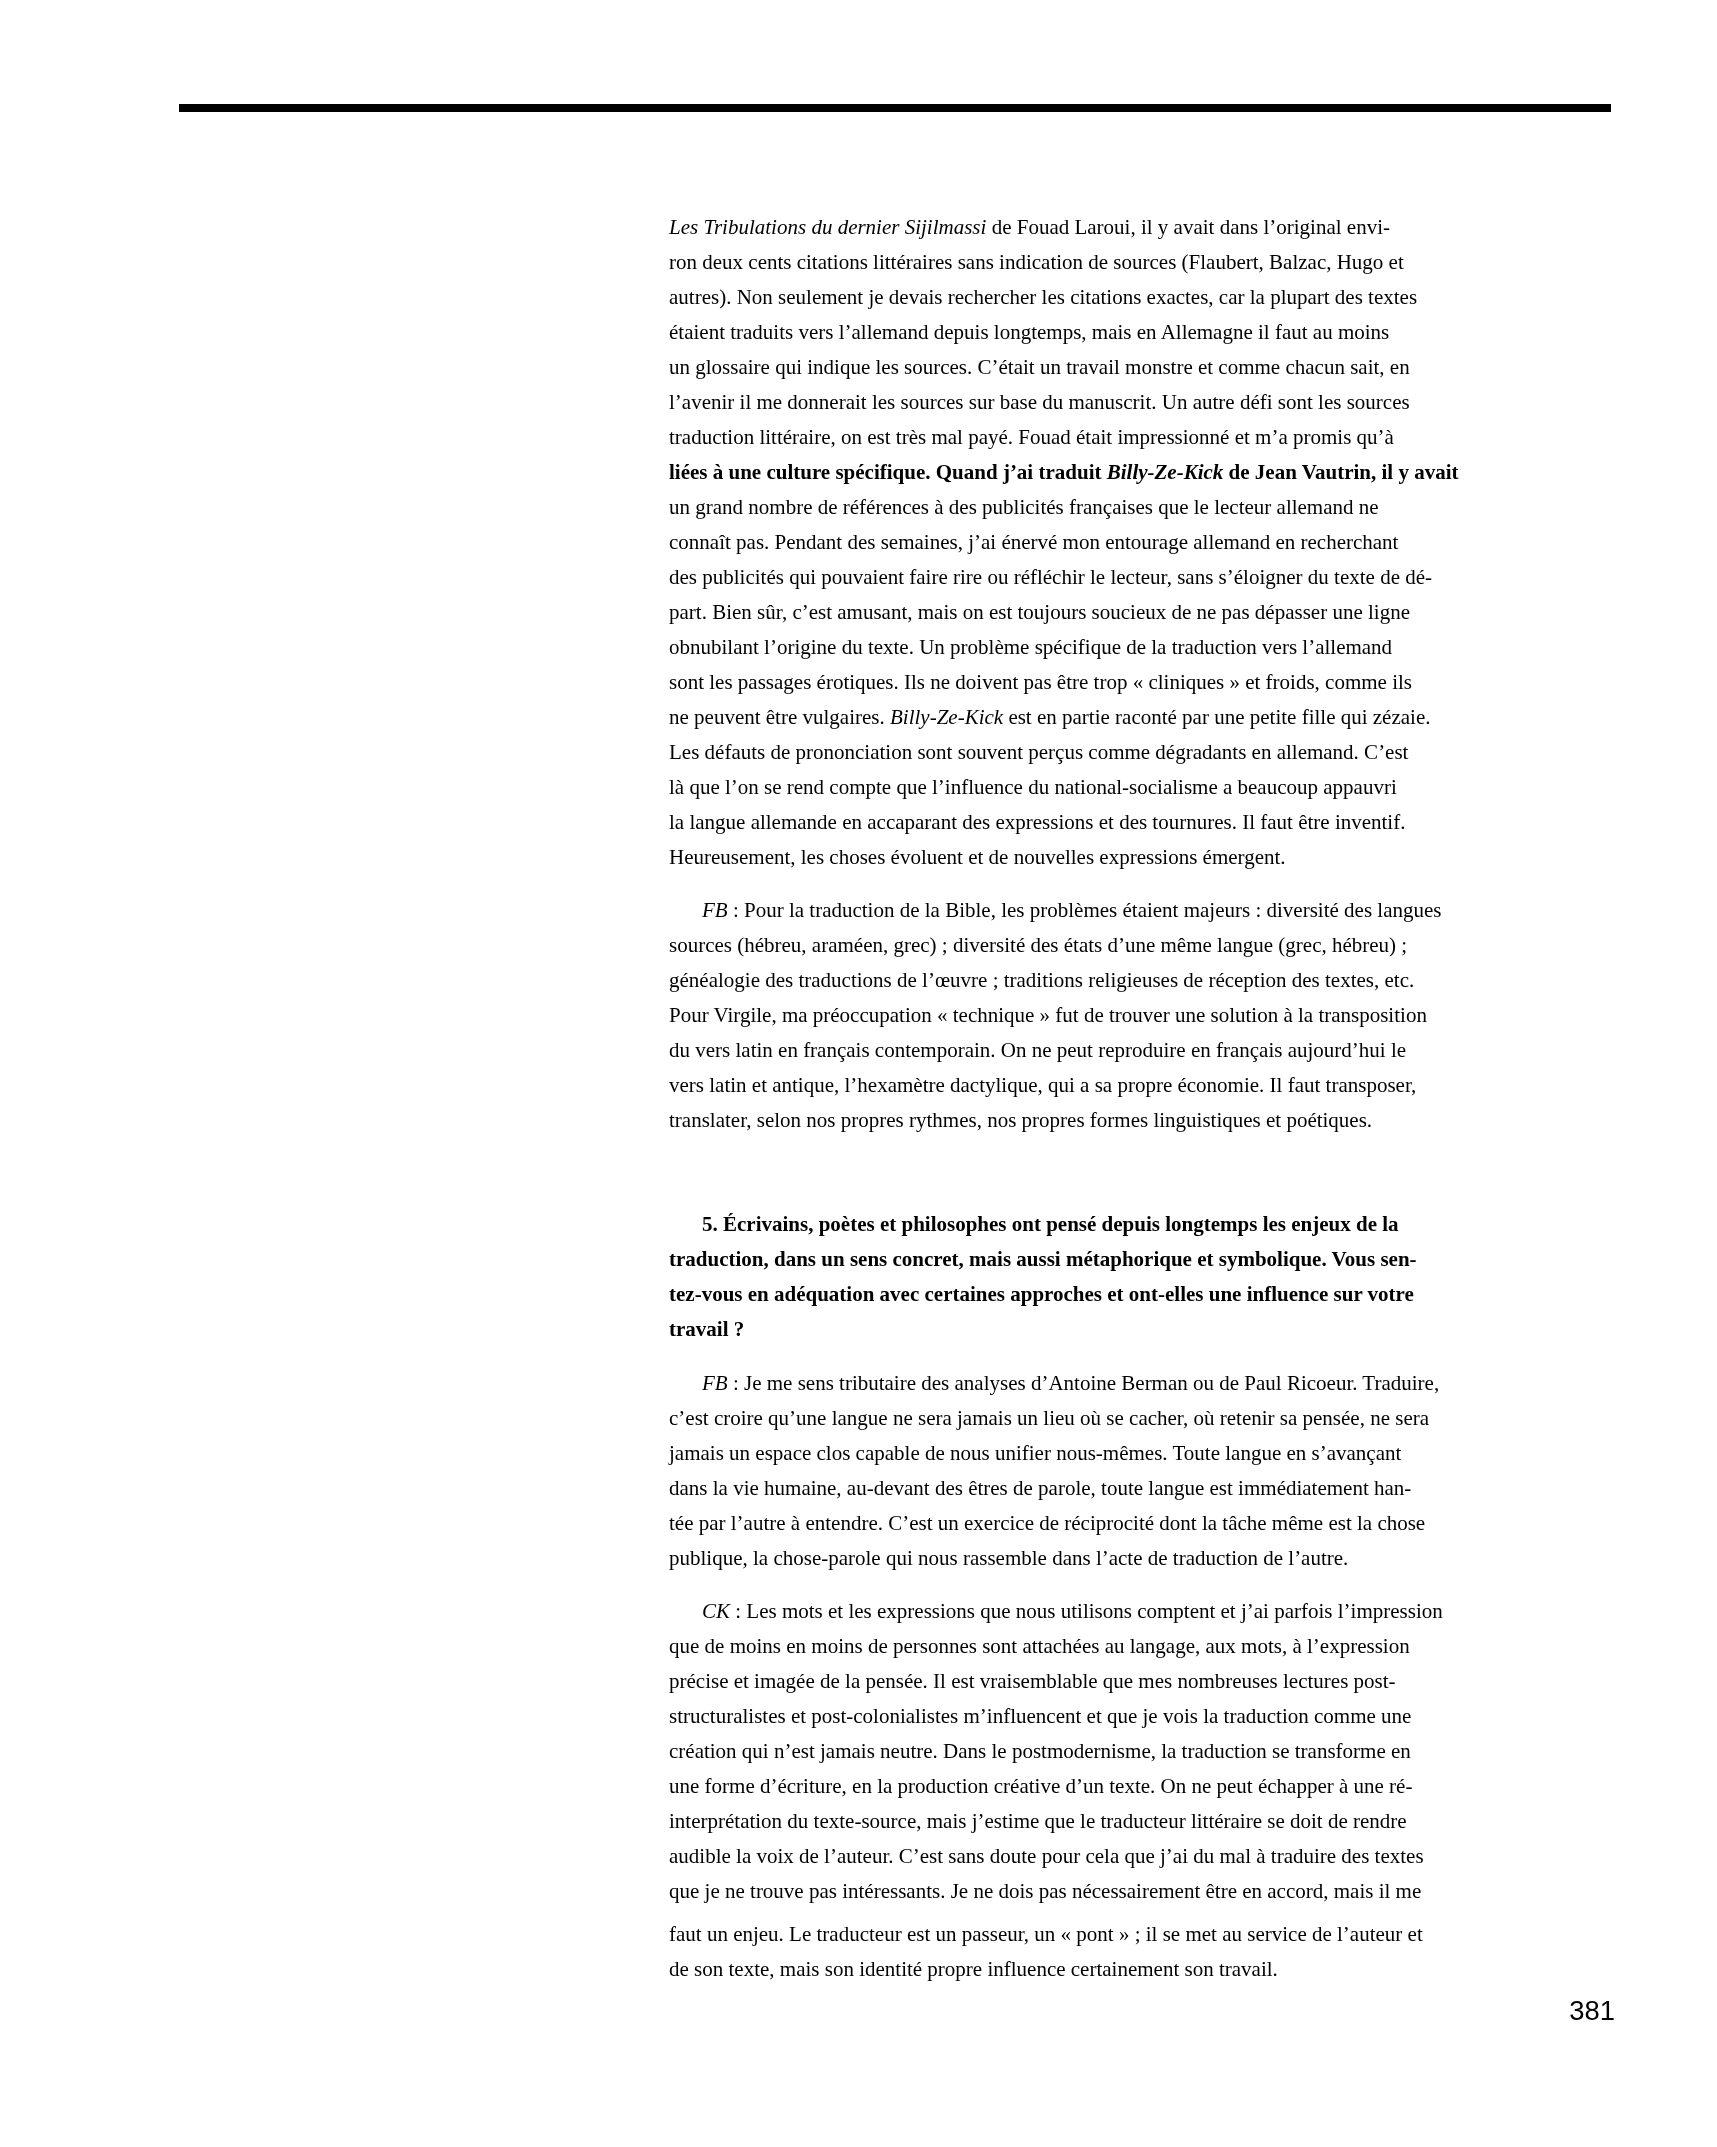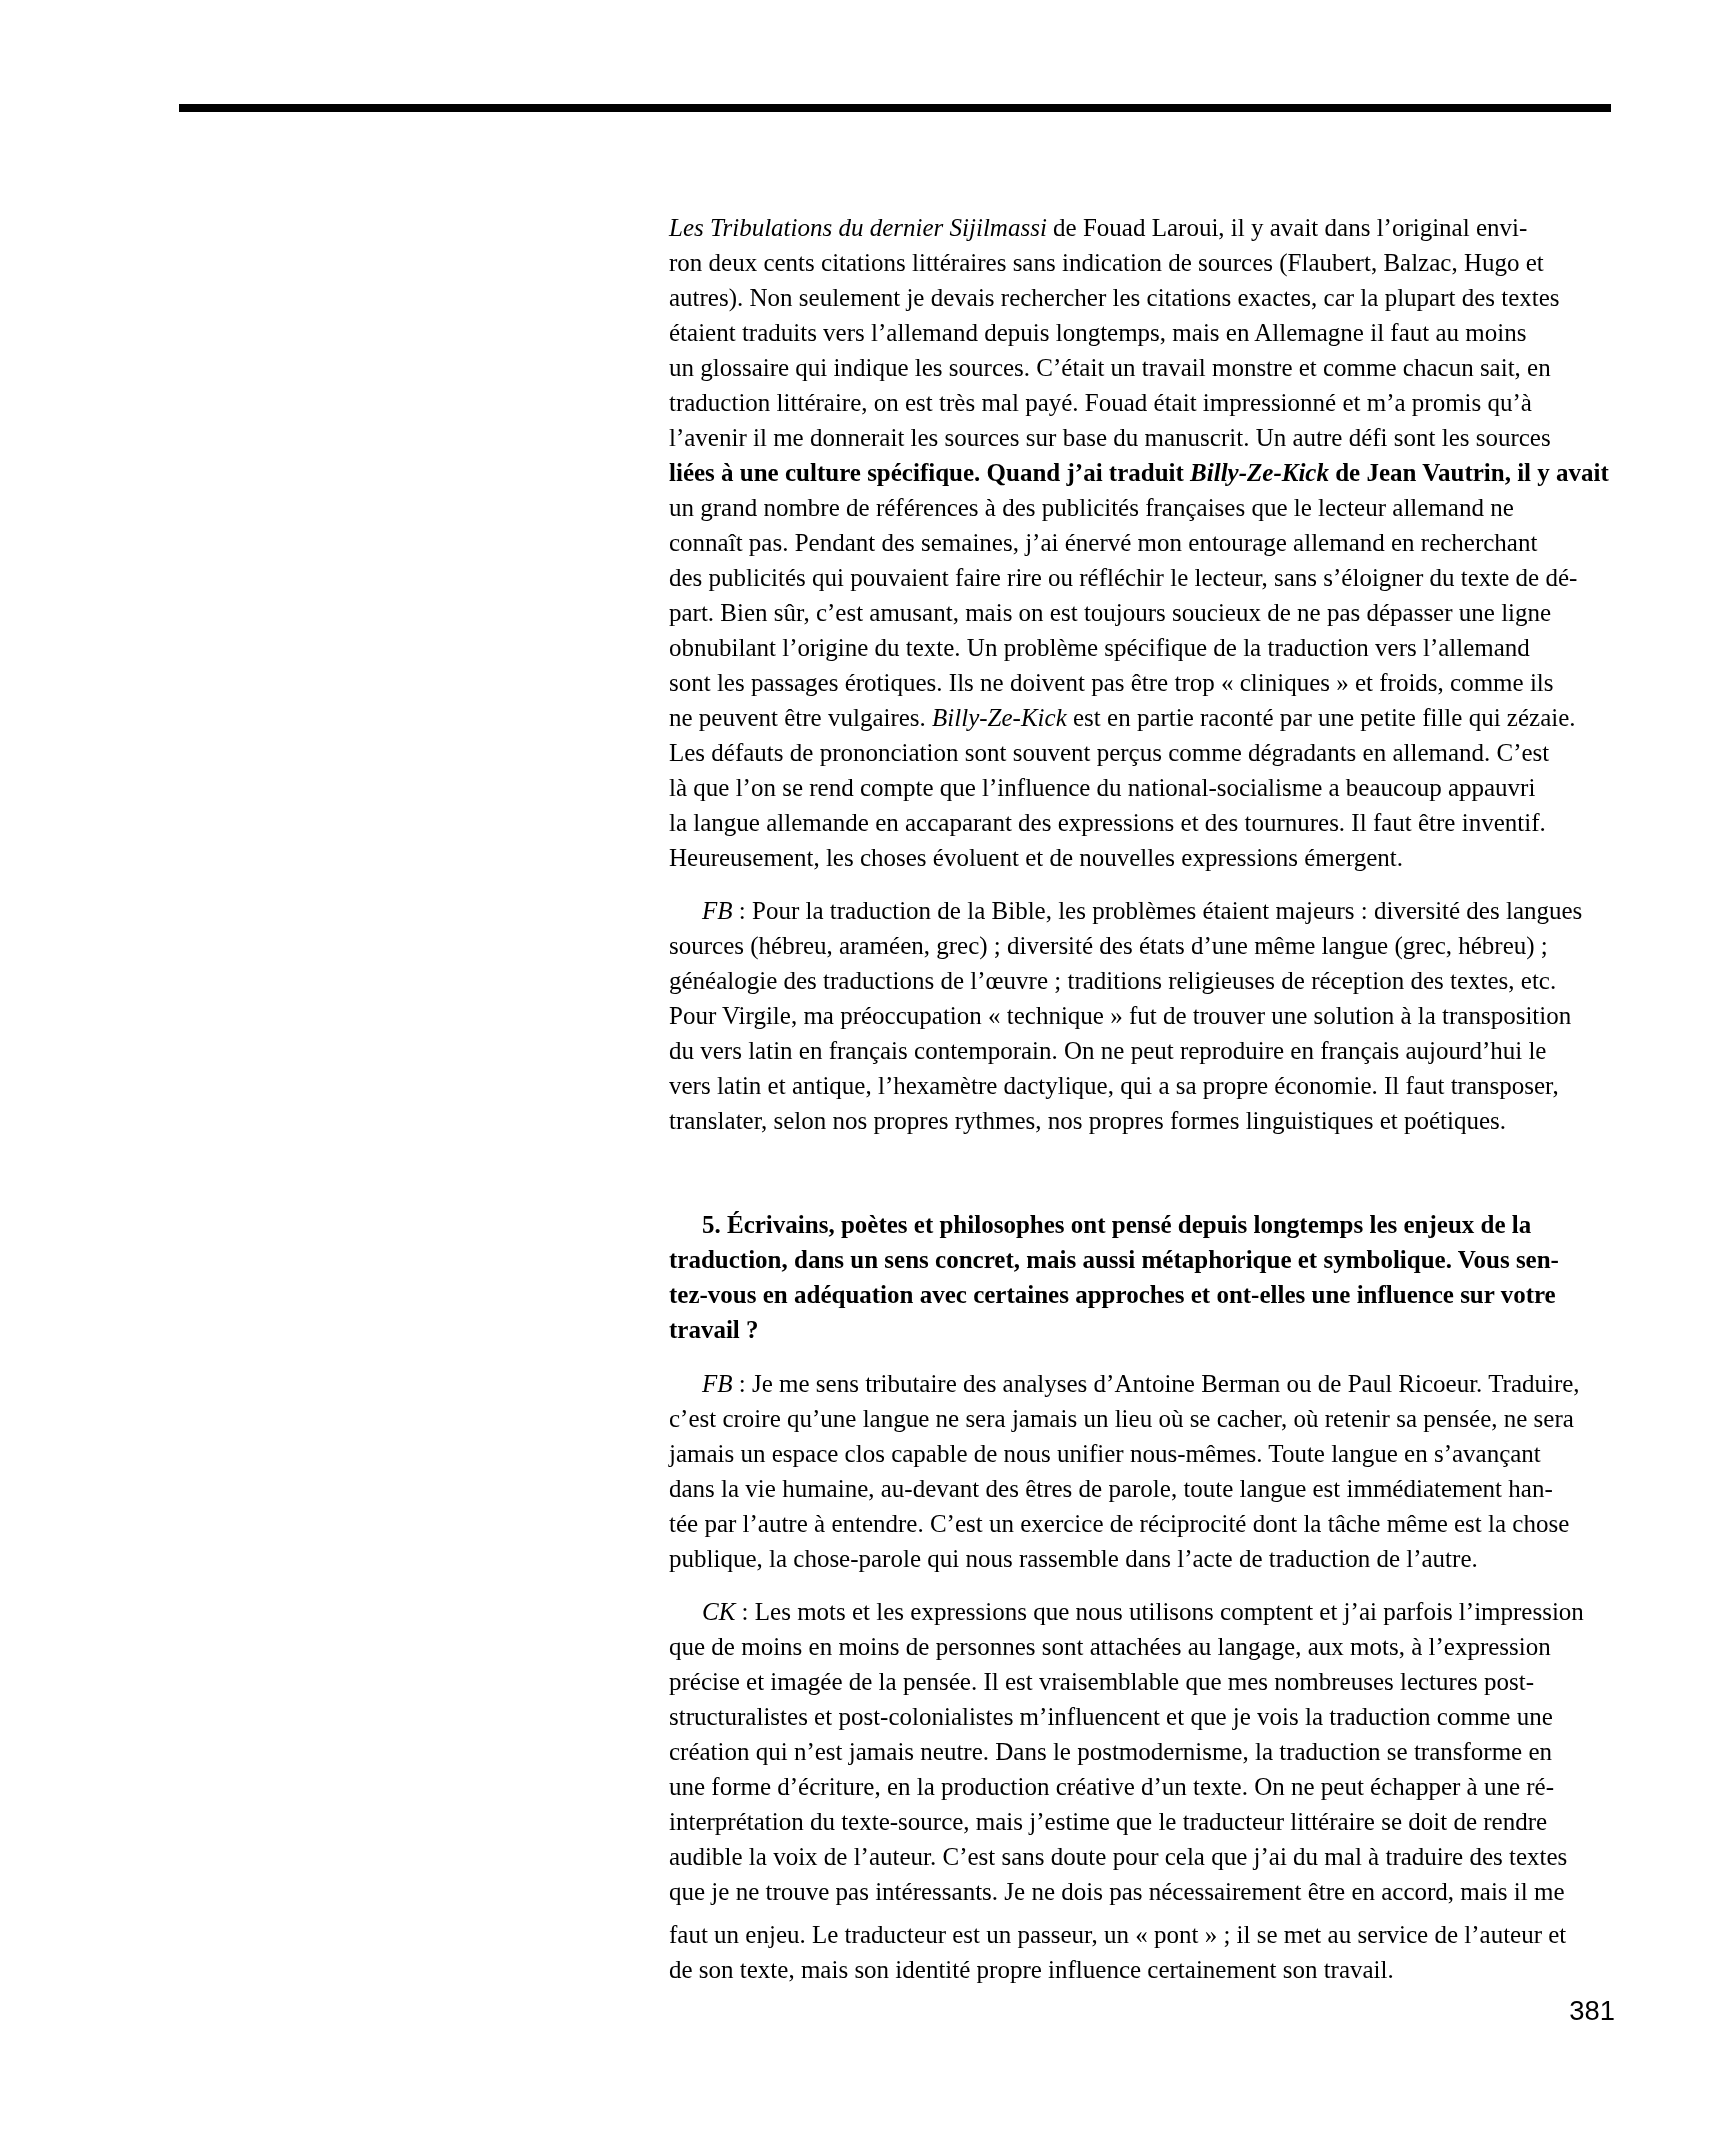--- a/index.html
+++ b/index.html
@@ -26,21 +26,21 @@
   .text-column {
     position: absolute;
     left: 669px;
     top: 210px;
     width: 946px;
   }
   .para { margin: 18.3px 0 0 0; }
   .para.first { margin-top: 0; }
   .para.heading { margin-top: 69px; font-weight: bold; }
   .line {
-    font-size: 25px;
+    font-size: 21px;
     line-height: 35px;
     height: 35px;
     white-space: nowrap;
   }
   .para.indent .line:first-child { text-indent: 33px; }
   .page-number {
     margin-top: 7.3px;
     text-align: right;
     font-family: "Liberation Sans", sans-serif;
     font-size: 27.4px;
@@ -53,22 +53,22 @@
 <div class="top-rule"></div>
 
 <main class="text-column">
   <div>
       <div class="para first">
         <div class="line" style="word-spacing: 0px;"><i>Les Tribulations du dernier Sijilmassi</i> de Fouad Laroui, il y avait dans l’original envi-</div>
         <div class="line" style="word-spacing: 0px;">ron deux cents citations littéraires sans indication de sources (Flaubert, Balzac, Hugo et</div>
         <div class="line" style="word-spacing: 0px;">autres). Non seulement je devais rechercher les citations exactes, car la plupart des textes</div>
         <div class="line" style="word-spacing: 0px;">étaient traduits vers l’allemand depuis longtemps, mais en Allemagne il faut au moins</div>
         <div class="line" style="word-spacing: 0px;">un glossaire qui indique les sources. C’était un travail monstre et comme chacun sait, en</div>
+        <div class="line" style="word-spacing: 0px;">l’avenir il me donnerait les sources sur base du manuscrit. Un autre défi sont les sources</div>
         <div class="line" style="word-spacing: 0px;">traduction littéraire, on est très mal payé. Fouad était impressionné et m’a promis qu’à</div>
-        <div class="line" style="word-spacing: 0px;">l’avenir il me donnerait les sources sur base du manuscrit. Un autre défi sont les sources</div>
         <div class="line" style="word-spacing: 0px; font-weight: bold;">liées à une culture spécifique. Quand j’ai traduit <i>Billy-Ze-Kick</i> de Jean Vautrin, il y avait</div>
         <div class="line" style="word-spacing: 0px;">un grand nombre de références à des publicités françaises que le lecteur allemand ne</div>
         <div class="line" style="word-spacing: 0px;">connaît pas. Pendant des semaines, j’ai énervé mon entourage allemand en recherchant</div>
         <div class="line" style="word-spacing: 0px;">des publicités qui pouvaient faire rire ou réfléchir le lecteur, sans s’éloigner du texte de dé-</div>
         <div class="line" style="word-spacing: 0px;">part. Bien sûr, c’est amusant, mais on est toujours soucieux de ne pas dépasser une ligne</div>
         <div class="line" style="word-spacing: 0px;">obnubilant l’origine du texte. Un problème spécifique de la traduction vers l’allemand</div>
         <div class="line" style="word-spacing: 0px;">sont les passages érotiques. Ils ne doivent pas être trop « cliniques » et froids, comme ils</div>
         <div class="line" style="word-spacing: 0px;">ne peuvent être vulgaires. <i>Billy-Ze-Kick</i> est en partie raconté par une petite fille qui zézaie.</div>
         <div class="line" style="word-spacing: 0px;">Les défauts de prononciation sont souvent perçus comme dégradants en allemand. C’est</div>
         <div class="line" style="word-spacing: 0px;">là que l’on se rend compte que l’influence du national-socialisme a beaucoup appauvri</div>

